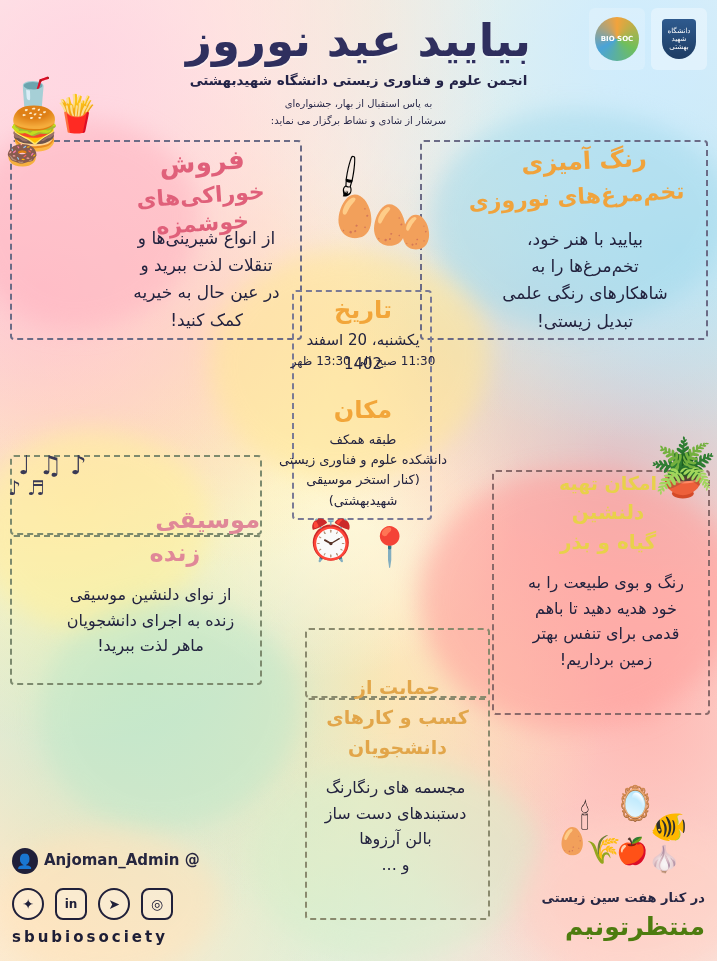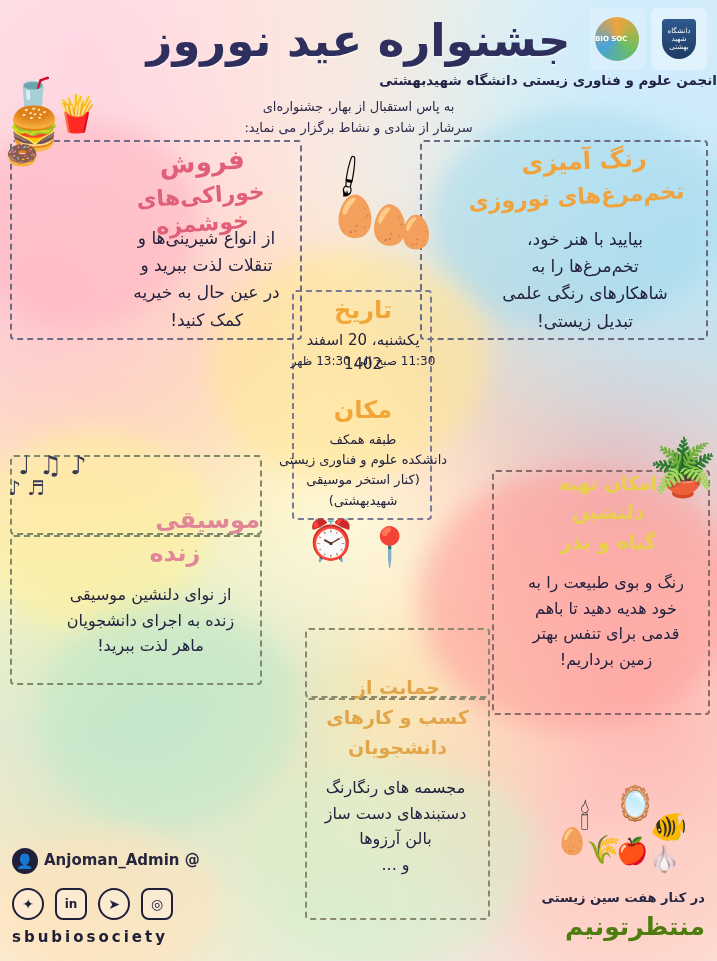--- a/index.html
+++ b/index.html
@@ -61,31 +61,31 @@
     font-size: 45px;
     font-weight: bold;
     color: #2f2f5e;
     letter-spacing: -1px;
     text-shadow: 0 2px 0 rgba(255,255,255,0.45);
   }
   .title-sub {
     position: absolute;
     top: 72px;
     left: 0; right: 0;
-    text-align: right;
+    text-align: center;
     font-size: 13.5px;
     font-weight: bold;
     color: #232347;
   }
   .title-lines {
     position: absolute;
     top: 96px;
     left: 0; right: 0;
     text-align: center;
-    font-size: 13px;
+    font-size: 10px;
     line-height: 1.65;
     color: #2a2a4a;
   }
   .logo-uni {
     position: absolute;
     top: 8px;
     width: 56px;
     height: 62px;
     border-radius: 6px;
     background: rgba(255,255,255,0.35);
@@ -108,21 +108,21 @@
     display: flex; align-items: center; justify-content: center;
     font-size: 7px;
     text-align: center;
     padding: 2px;
     box-sizing: border-box;
   }
   .logo-soc {
     width: 44px; height: 44px;
     border-radius: 50%;
     background: conic-gradient(#f2a33c, #6fbf5c, #4aa3d8, #f2a33c);
-    display:flex; align-items:center; justify-content:flex-end;
+    display:flex; align-items:center; justify-content:center;
     color:#fff; font-size:7px; font-weight:bold;
   }
 
   
   .box {
     position: absolute;
     box-sizing: border-box;
     border: 2px dashed #6b6b86;
     border-radius: 4px;
     background: transparent;
@@ -215,21 +215,21 @@
     <div class="bg-splotch" style="left:430px;top:110px;width:300px;height:220px;background:#9fd8ea;opacity:.5;"></div>
     <div class="bg-splotch" style="left:210px;top:250px;width:280px;height:230px;background:#ffe79a;opacity:.6;"></div>
     <div class="bg-splotch" style="left:420px;top:470px;width:320px;height:260px;background:#ff9f9b;opacity:.55;"></div>
     <div class="bg-splotch" style="left:-20px;top:430px;width:230px;height:200px;background:#fff0a0;opacity:.6;"></div>
     <div class="bg-splotch" style="left:40px;top:600px;width:260px;height:230px;background:#bfe7c8;opacity:.5;"></div>
     <div class="bg-splotch" style="left:250px;top:760px;width:290px;height:200px;background:#d7eecb;opacity:.5;"></div>
     <div class="bg-splotch" style="left:520px;top:820px;width:230px;height:160px;background:#ffd2c6;opacity:.5;"></div>
     <div class="bg-splotch" style="left:0px;top:830px;width:220px;height:150px;background:#ffe3bc;opacity:.55;"></div>
   </div>
 
-  <div class="title-main">جشنواره عید نوروز</div>
+  <div class="title-main">بیایید عید نوروز</div>
   <div class="title-sub">انجمن علوم و فناوری زیستی دانشگاه شهیدبهشتی</div>
   <div class="title-lines">
     <div>به پاس استقبال از بهار، جشنواره‌ای</div>
     <div>سرشار از شادی و نشاط برگزار می نماید:</div>
   </div>
 
   <div class="logo-uni right">
     <div class="logo-shield">
       <span>دانشگاه شهید بهشتی</span>
     </div>

